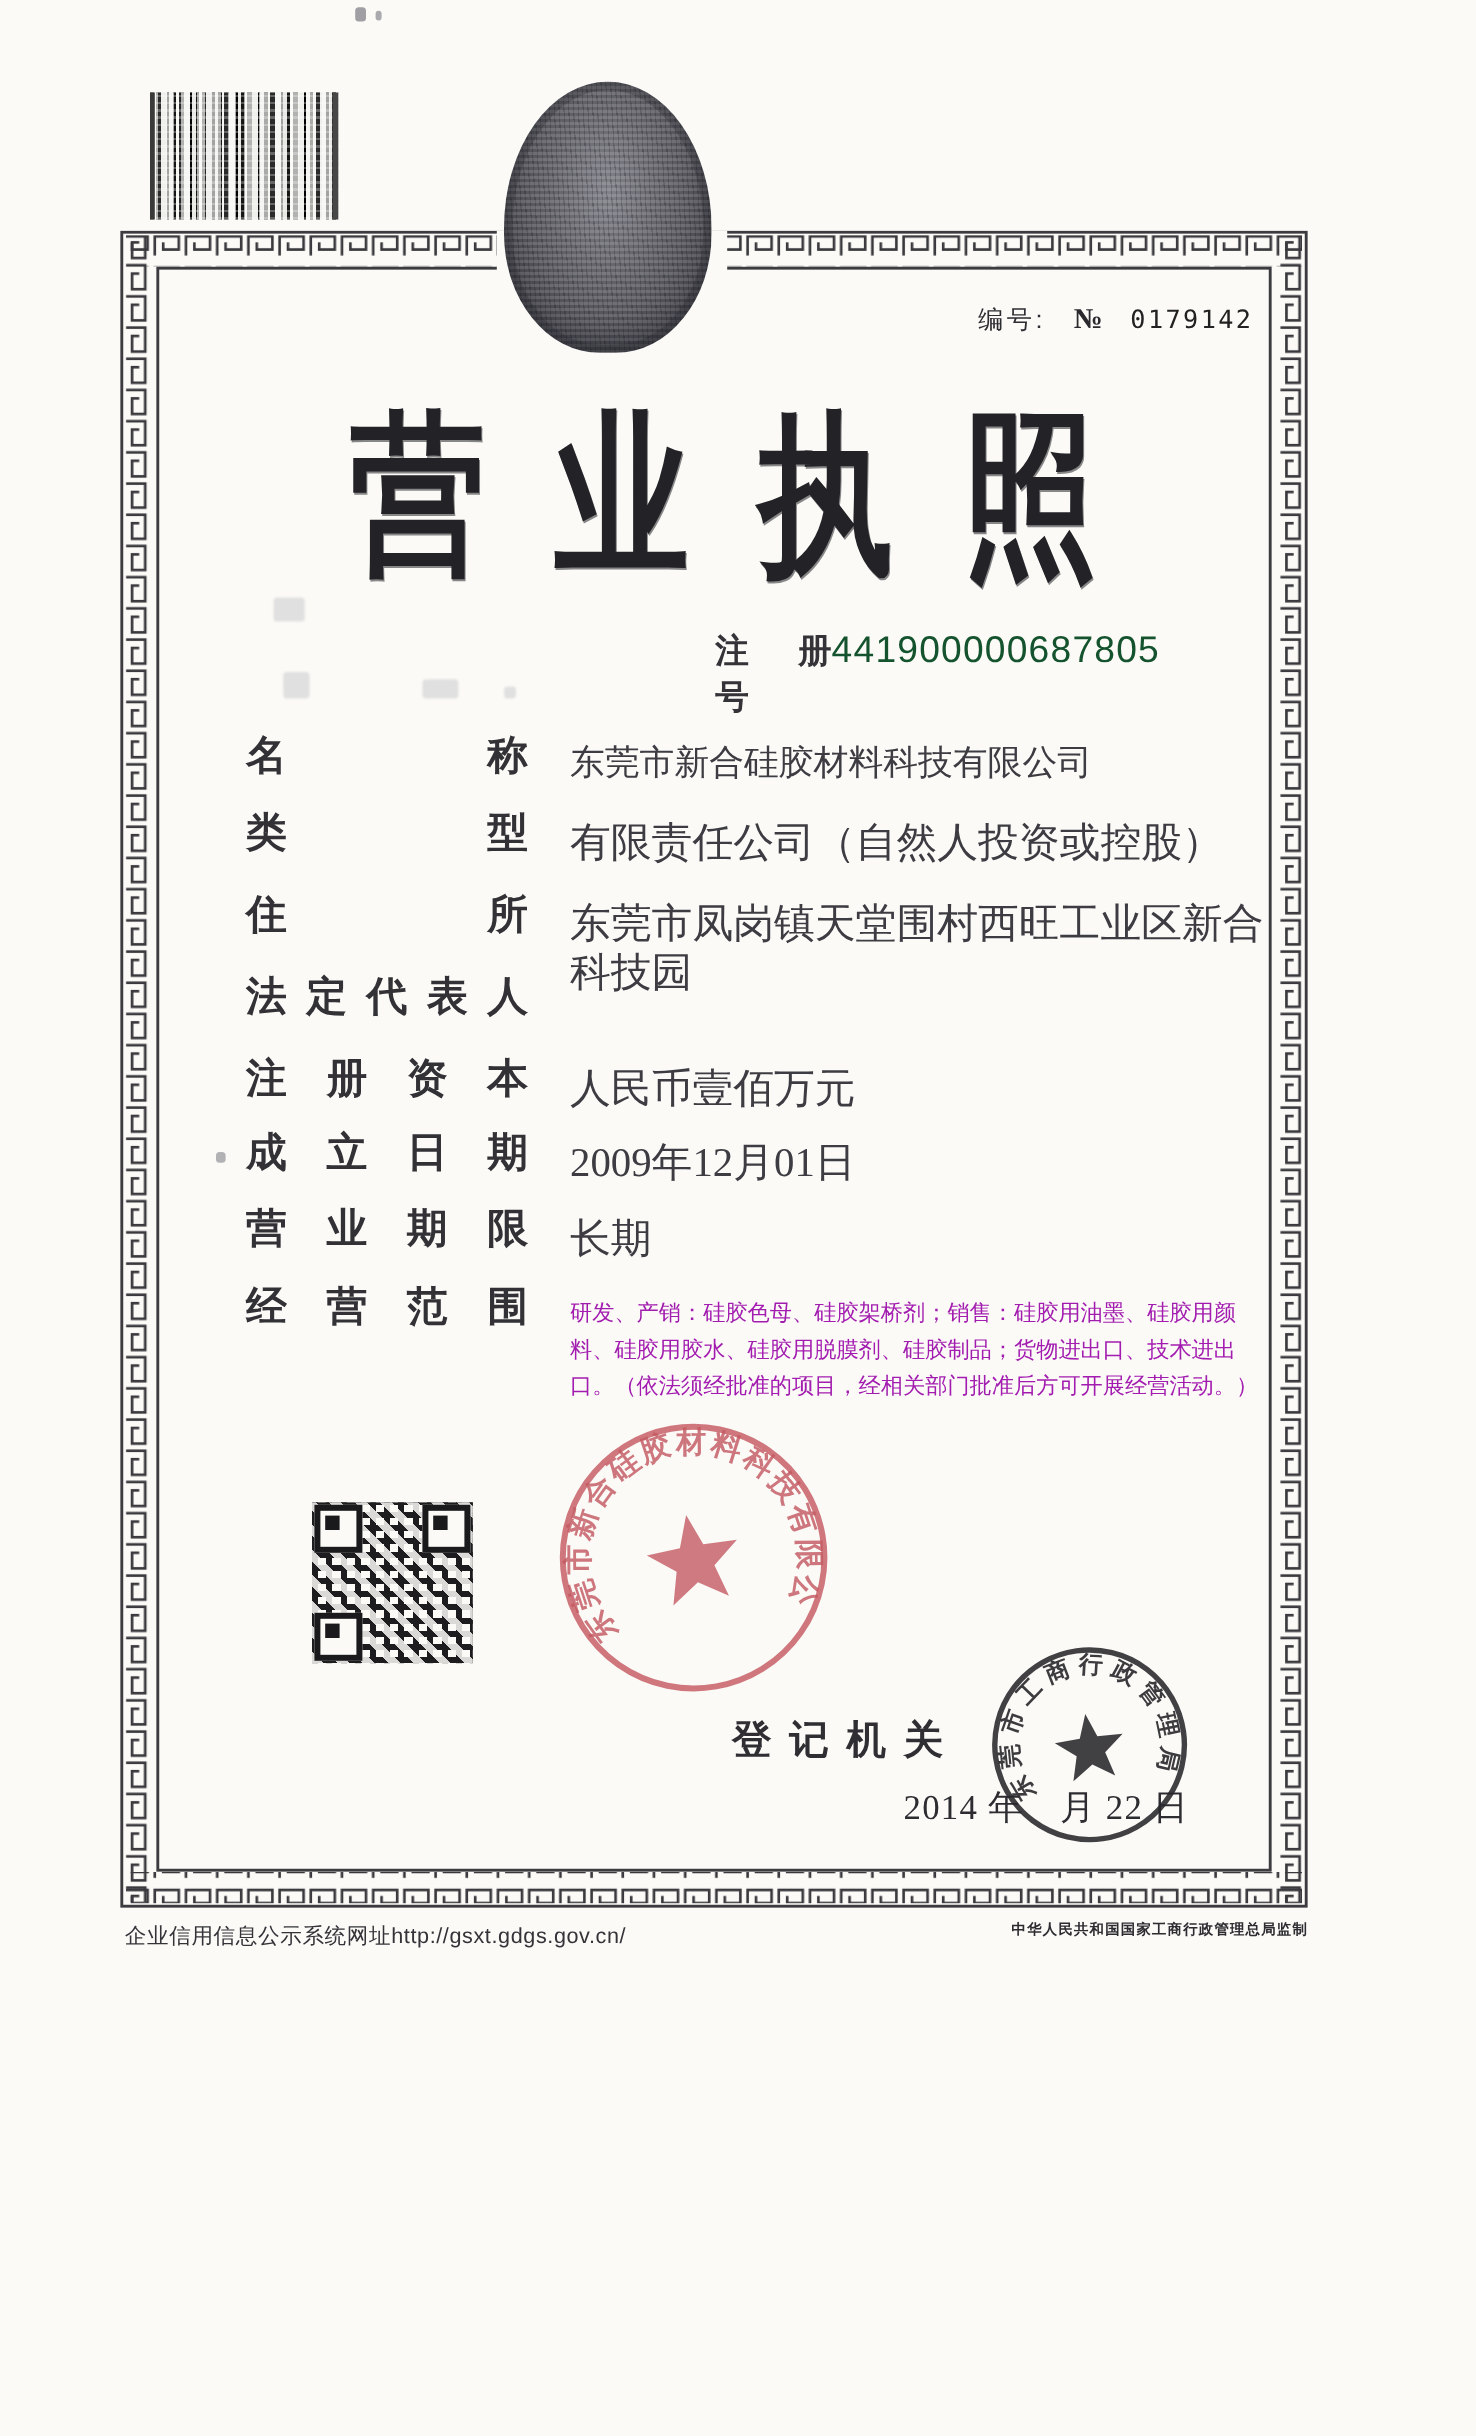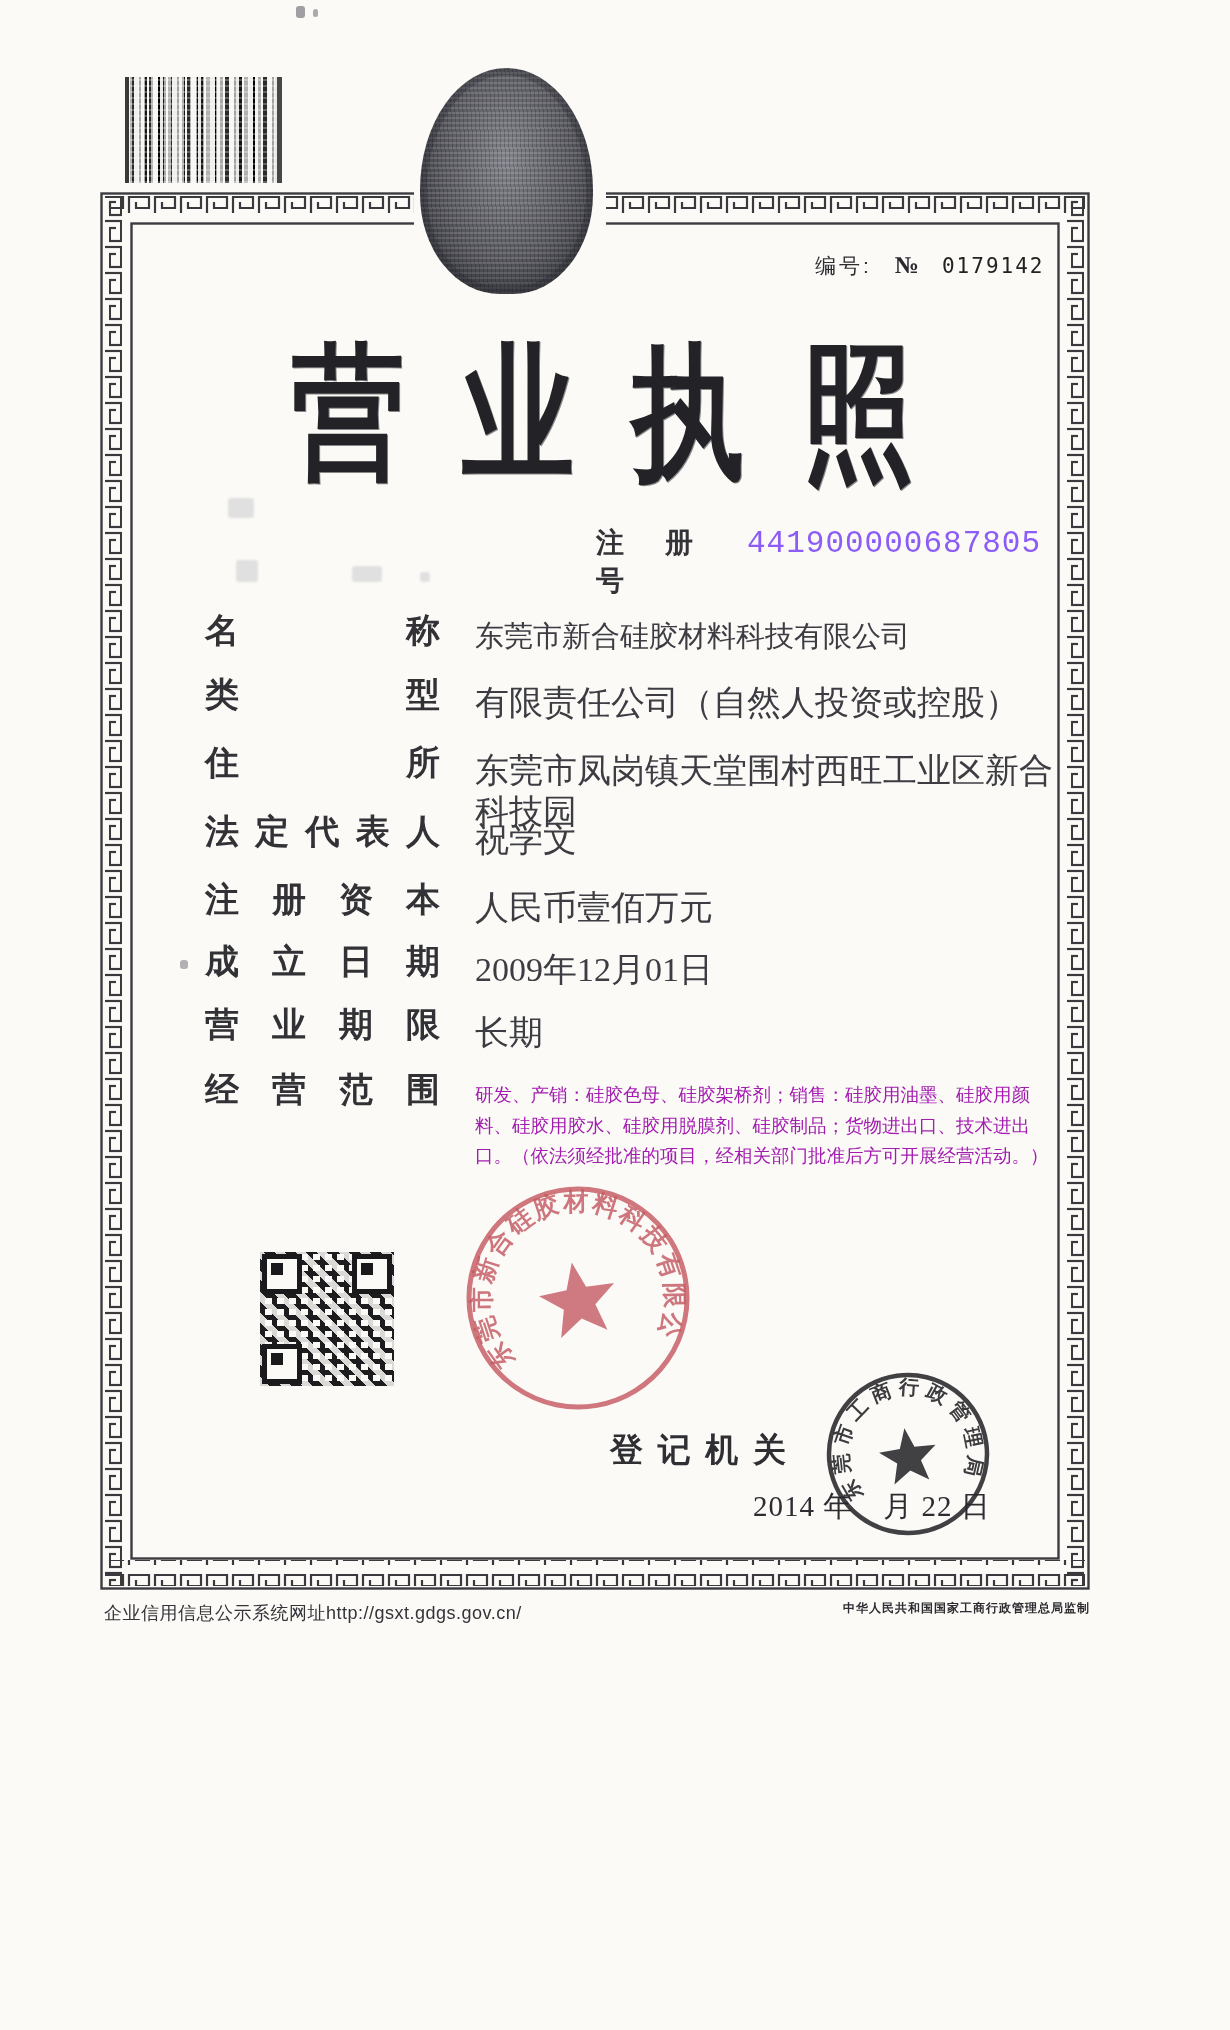--- a/index.html
+++ b/index.html
@@ -36,21 +36,21 @@
   .cert-title{
     position:absolute;left:292px;top:330px;width:622px;z-index:3;
     font-size:112px;font-weight:900;line-height:1.15;color:#232327;
     text-align:justify;text-align-last:justify;
     transform:scaleY(1.30);transform-origin:left top;
     text-shadow:1px 1px 0 rgba(40,40,45,.55);
   }
   
   .regline{position:absolute;left:596px;top:524px;z-index:3;display:flex;align-items:baseline;}
   .regline .lbl{width:97px;font-size:28px;font-weight:600;color:#333338;text-align:justify;text-align-last:justify;}
-  .regline .num{margin-left:54px;font-family:Liberation Mono, monospace;font-size:31px;letter-spacing:1px;color:#8b5cf6;}
+  .regline .num{font-family:Liberation Sans, sans-serif;font-size:31px;letter-spacing:1px;color:#14532d;}
   
   .frow{position:absolute;left:205px;width:853px;display:flex;z-index:3;}
   .frow .flabel{
     flex:0 0 235px;margin-right:35px;font-size:34px;font-weight:700;color:#313136;
     line-height:1.1;text-align:justify;text-align-last:justify;
   }
   .frow .fvalue{
     flex:1;padding-top:7px;font-family:"Liberation Serif",serif;
     font-size:34px;color:#3c3c42;line-height:1.2;
   }
@@ -145,21 +145,20 @@
   <div class="frow r1">
     <div class="flabel">类 型</div>
     <div class="fvalue">有限责任公司（自然人投资或控股）</div>
   </div>
   <div class="frow r2">
     <div class="flabel">住 所</div>
     <div class="fvalue">东莞市凤岗镇天堂围村西旺工业区新合科技园</div>
   </div>
   <div class="frow r3">
     <div class="flabel">法 定 代 表 人</div>
-    <div class="fvalue">祝学文</div>
   </div>
   <div class="frow r4">
     <div class="flabel">注 册 资 本</div>
     <div class="fvalue">人民币壹佰万元</div>
   </div>
   <div class="frow r5">
     <div class="flabel">成 立 日 期</div>
     <div class="fvalue">2009年12月01日</div>
   </div>
   <div class="frow r6">

